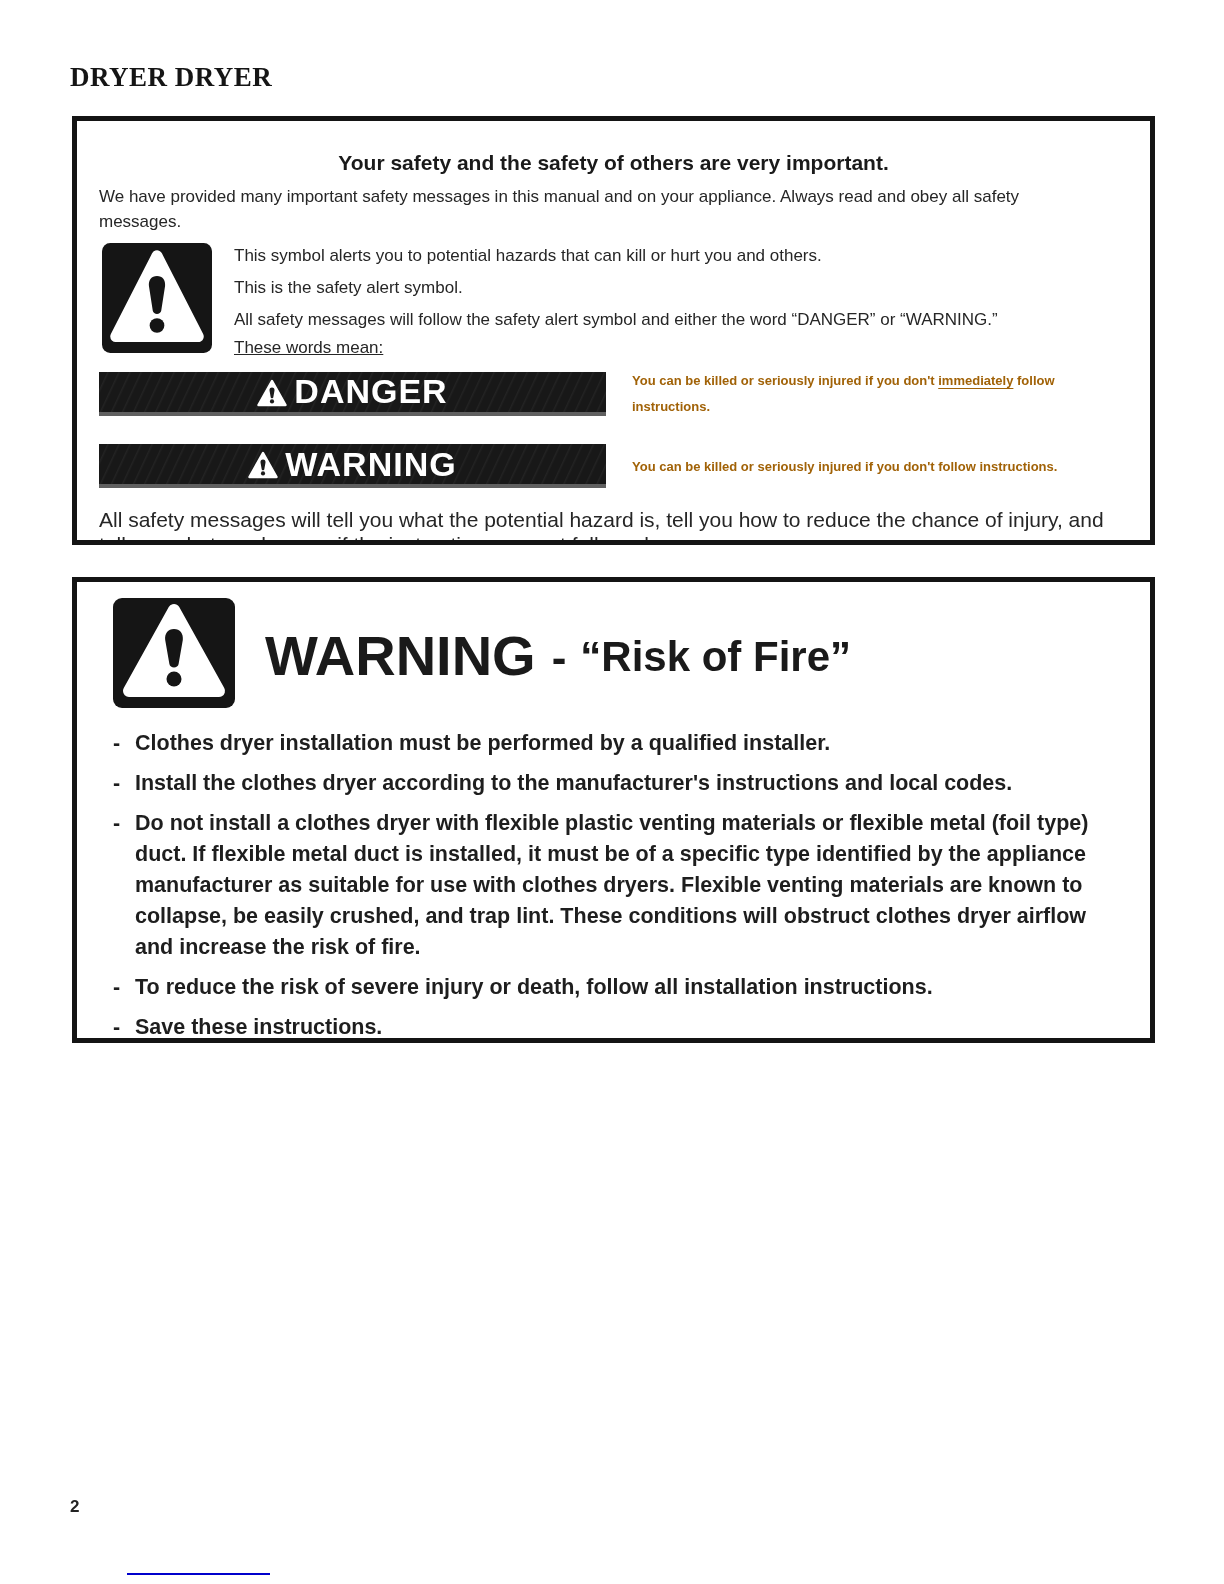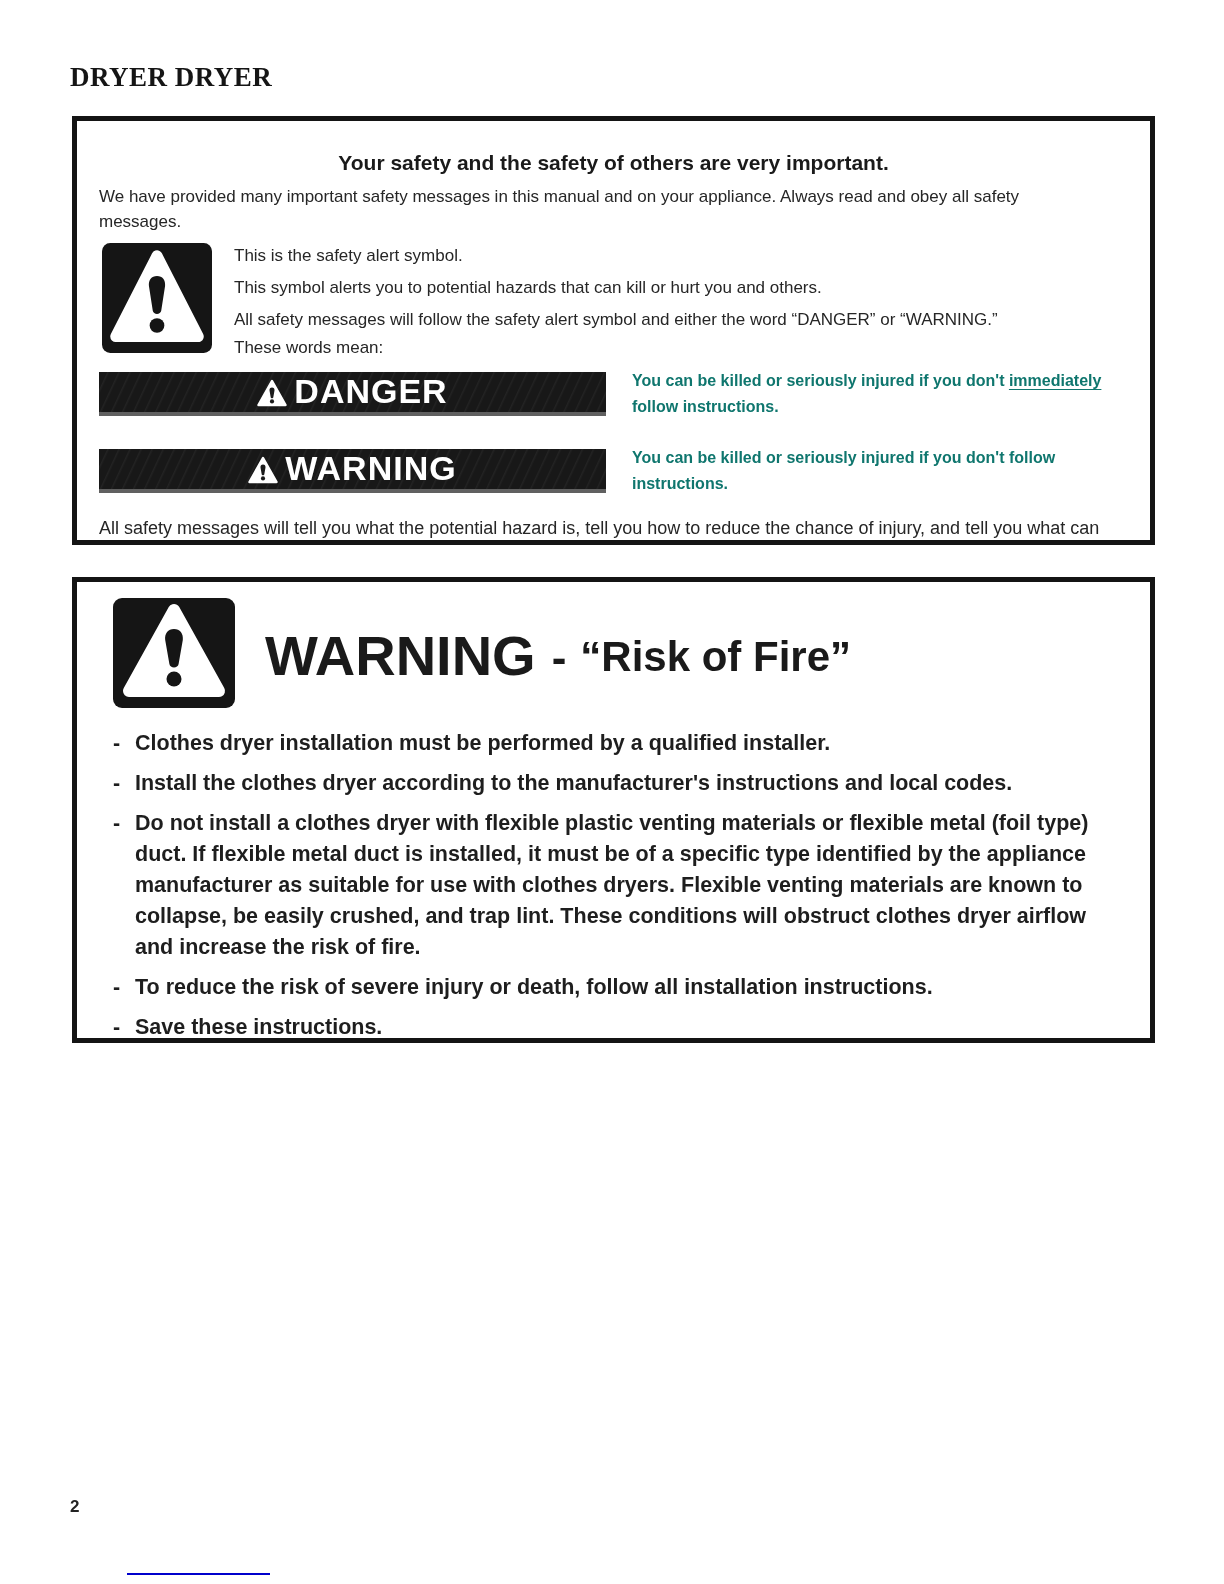--- a/index.html
+++ b/index.html
@@ -65,21 +65,21 @@
   }
 
   .alert-row {
     display: flex;
     margin-top: 9px;
     align-items: flex-start;
   }
   .alert-icon-lg { flex: none; margin-left: 3px; }
   .alert-lines { margin-left: 22px; font-size: 17px; color: #262626; padding-top: 3px; }
   .alert-lines .aline { margin-bottom: 12px; line-height: 20px; }
-  .alert-lines .aline.tight { margin-bottom: 0; margin-top: -4px; }
+  .alert-lines .aline.tight { margin-bottom: 0; margin-top: -4px; text-decoration: underline; }
 
   .signal-row { display: flex; align-items: center; margin-top: 9px; }
   .signal-row.second { margin-top: 24px; }
   .signal-banner {
     flex: none;
     width: 507px;
     height: 44px;
     background: #1b1b1b;
     background-image: repeating-linear-gradient(115deg, #181818 0px, #181818 7px, #232323 8px, #181818 10px);
     border-bottom: 4px solid #606060;
@@ -89,30 +89,30 @@
     color: #ffffff;
     font-weight: bold;
     font-size: 34px;
     letter-spacing: 1px;
   }
   .signal-banner svg { margin-right: 7px; margin-top: 2px; }
   .signal-desc {
     margin-left: 26px;
     width: 534px;
     font-weight: bold;
-    font-size: 16px;
+    font-size: 13px;
     line-height: 26px;
-    color: #0f766e;
+    color: #a16207;
     padding-top: 1px;
   }
   .signal-desc u { text-underline-offset: 3px; }
 
   .b1-footer {
     margin-top: 19px;
-    font-size: 18px;
+    font-size: 21px;
     line-height: 25px;
     color: #262626;
     width: 1015px;
   }
 
   
   .w-header { display: flex; align-items: center; margin-top: 2px; }
   .w-icon { flex: none; }
   .w-title {
     margin-left: 30px;
@@ -179,22 +179,22 @@
     <div class="alert-row">
       <span class="alert-icon-lg">
         <svg width="110" height="110" viewBox="0 0 120 120" xmlns="http://www.w3.org/2000/svg">
           <rect x="0" y="0" width="120" height="120" rx="9" fill="#151515"></rect>
           <polygon points="60,14 105,102 15,102" fill="#ffffff" stroke="#ffffff" stroke-width="12" stroke-linejoin="round"></polygon>
           <path d="M60 36 C66 36 69.5 40.5 68.8 47 L64.6 74 C64 78.5 56 78.5 55.4 74 L51.2 47 C50.5 40.5 54 36 60 36 Z" fill="#151515"></path>
           <circle cx="60" cy="90" r="8" fill="#151515"></circle>
         </svg>
       </span>
       <div class="alert-lines">
+        <div class="aline">This symbol alerts you to potential hazards that can kill or hurt you and others.</div>
         <div class="aline">This is the safety alert symbol.</div>
-        <div class="aline">This symbol alerts you to potential hazards that can kill or hurt you and others.</div>
         <div class="aline">All safety messages will follow the safety alert symbol and either the word “DANGER” or “WARNING.”</div>
         <div class="aline tight">These words mean:</div>
       </div>
     </div>
 
     <div class="signal-row">
       <div class="signal-banner">
         <svg width="30" height="28" viewBox="0 0 30 28" xmlns="http://www.w3.org/2000/svg">
           <polygon points="15,2 28.5,26 1.5,26" fill="#ffffff" stroke="#ffffff" stroke-width="2.5" stroke-linejoin="round"></polygon>
           <path d="M15 8.5 C16.7 8.5 17.7 9.8 17.5 11.6 L16.3 18.2 C16.1 19.5 13.9 19.5 13.7 18.2 L12.5 11.6 C12.3 9.8 13.3 8.5 15 8.5 Z" fill="#1b1b1b"></path>

